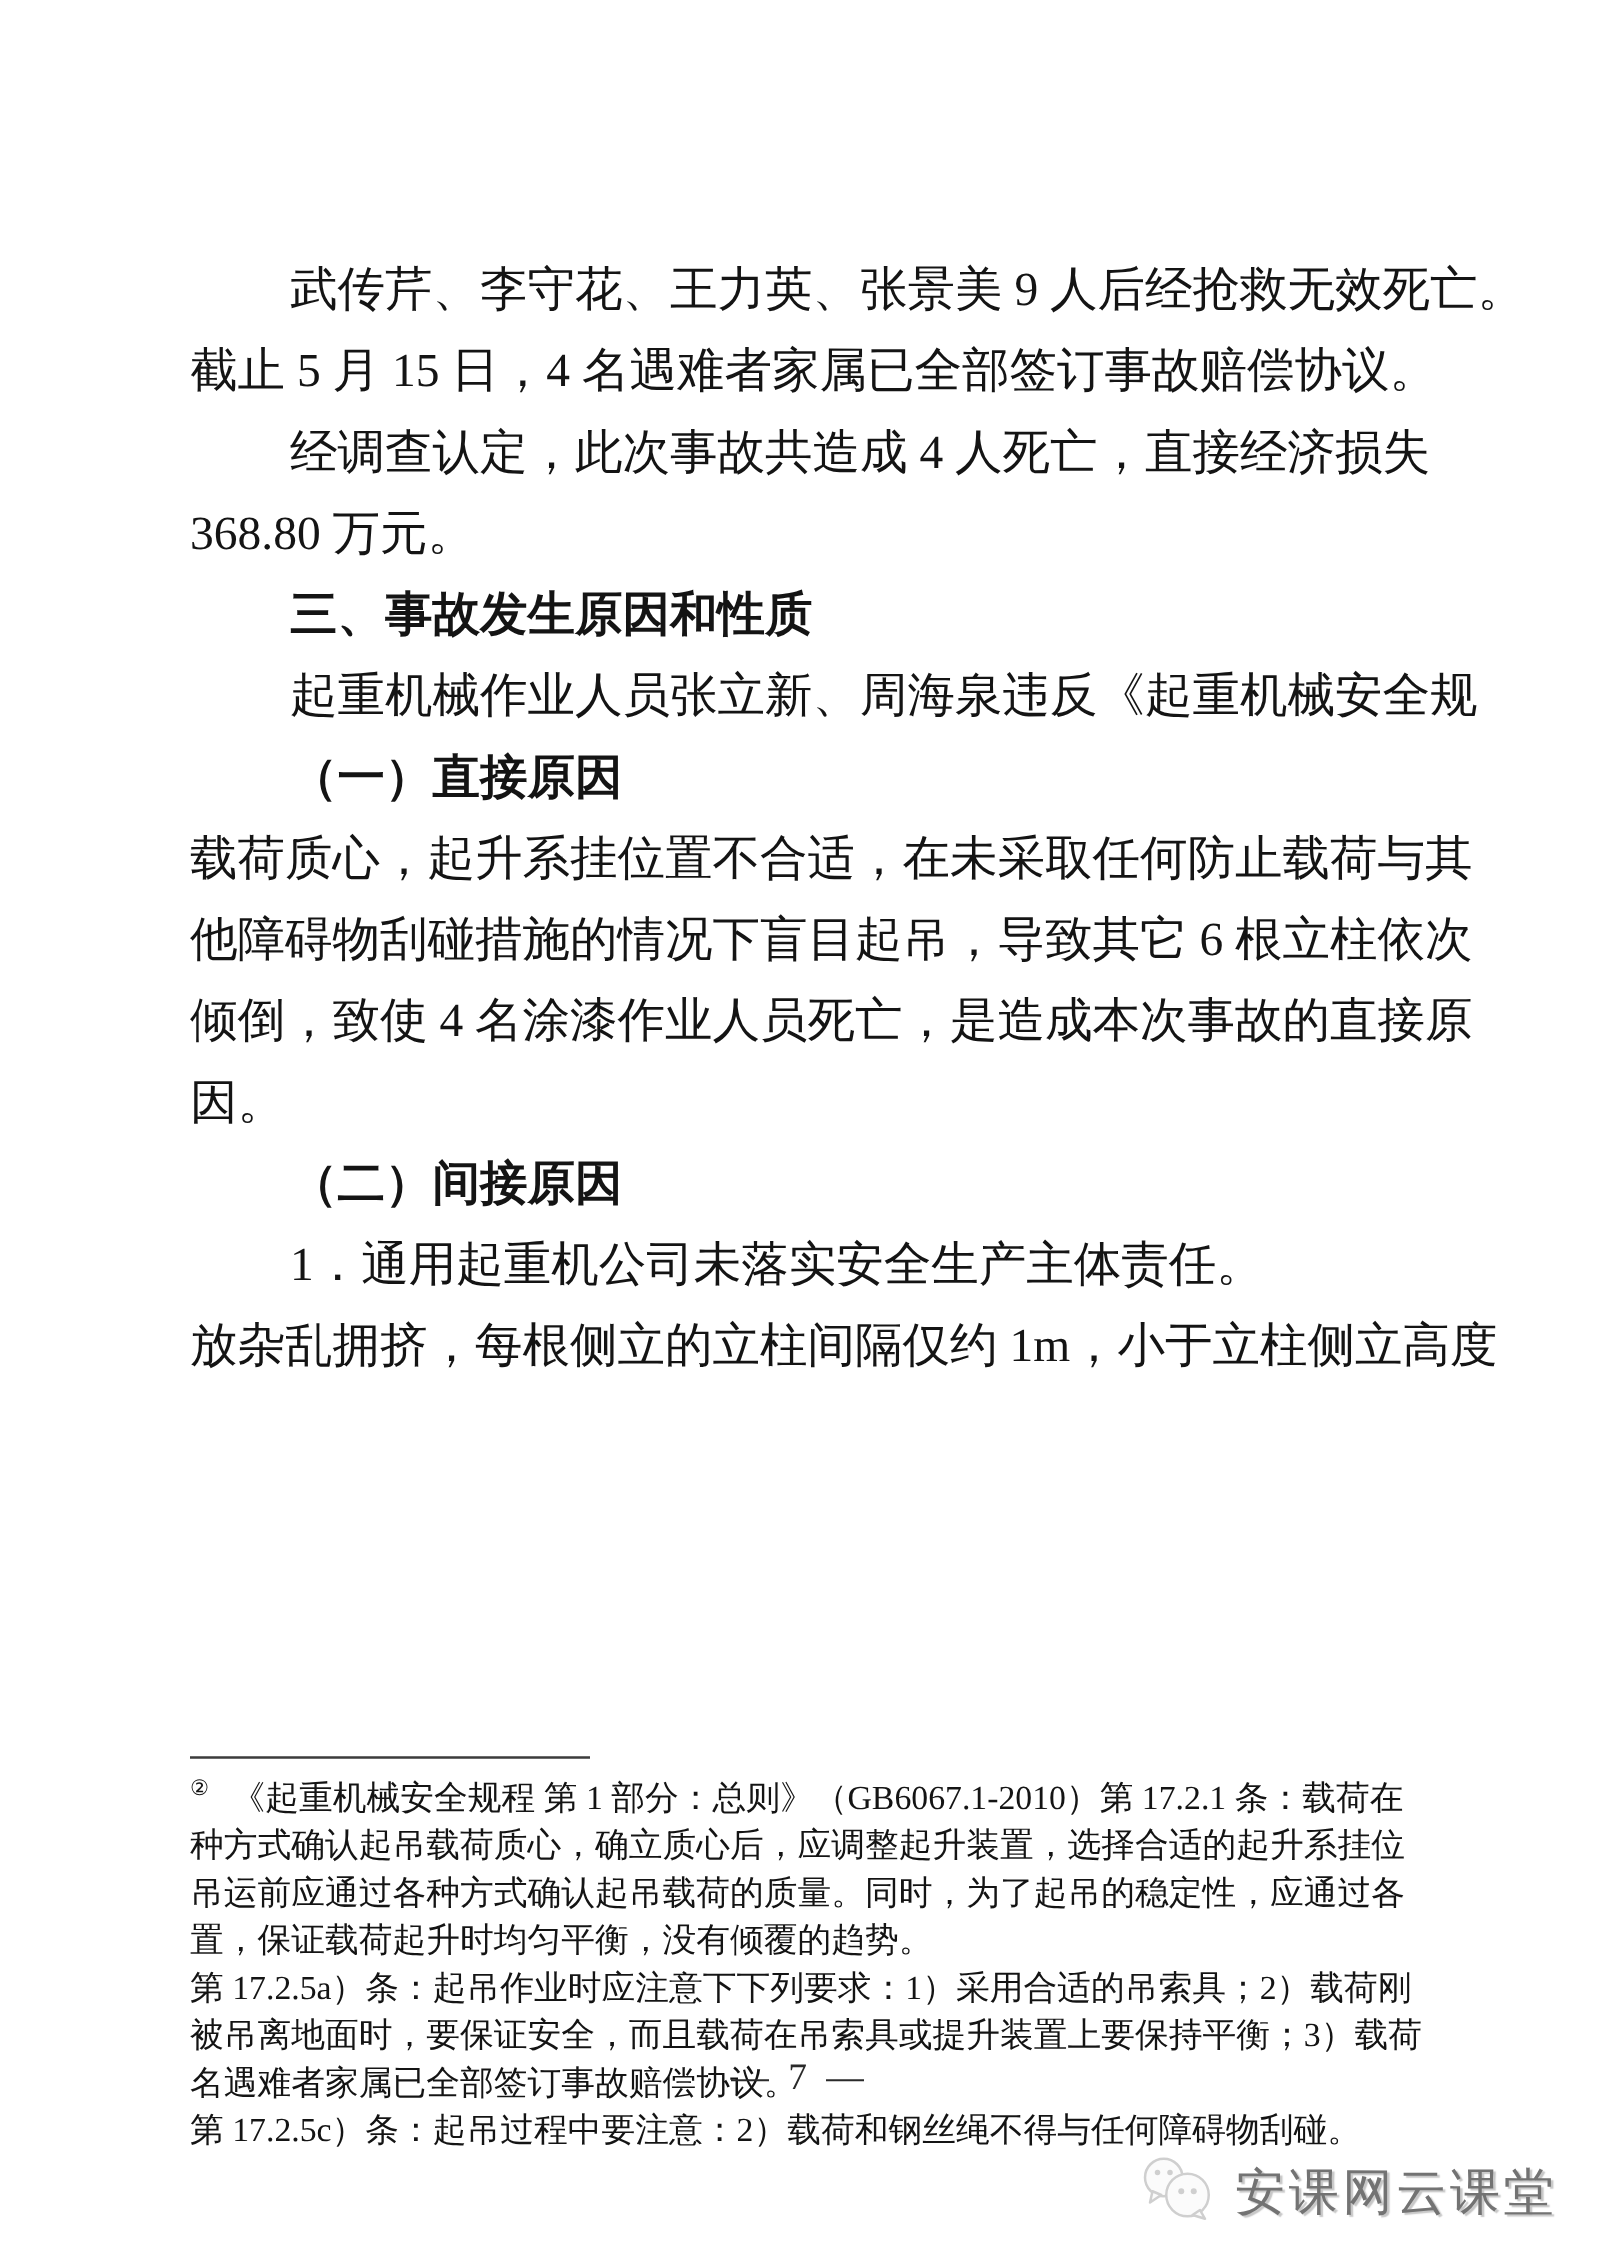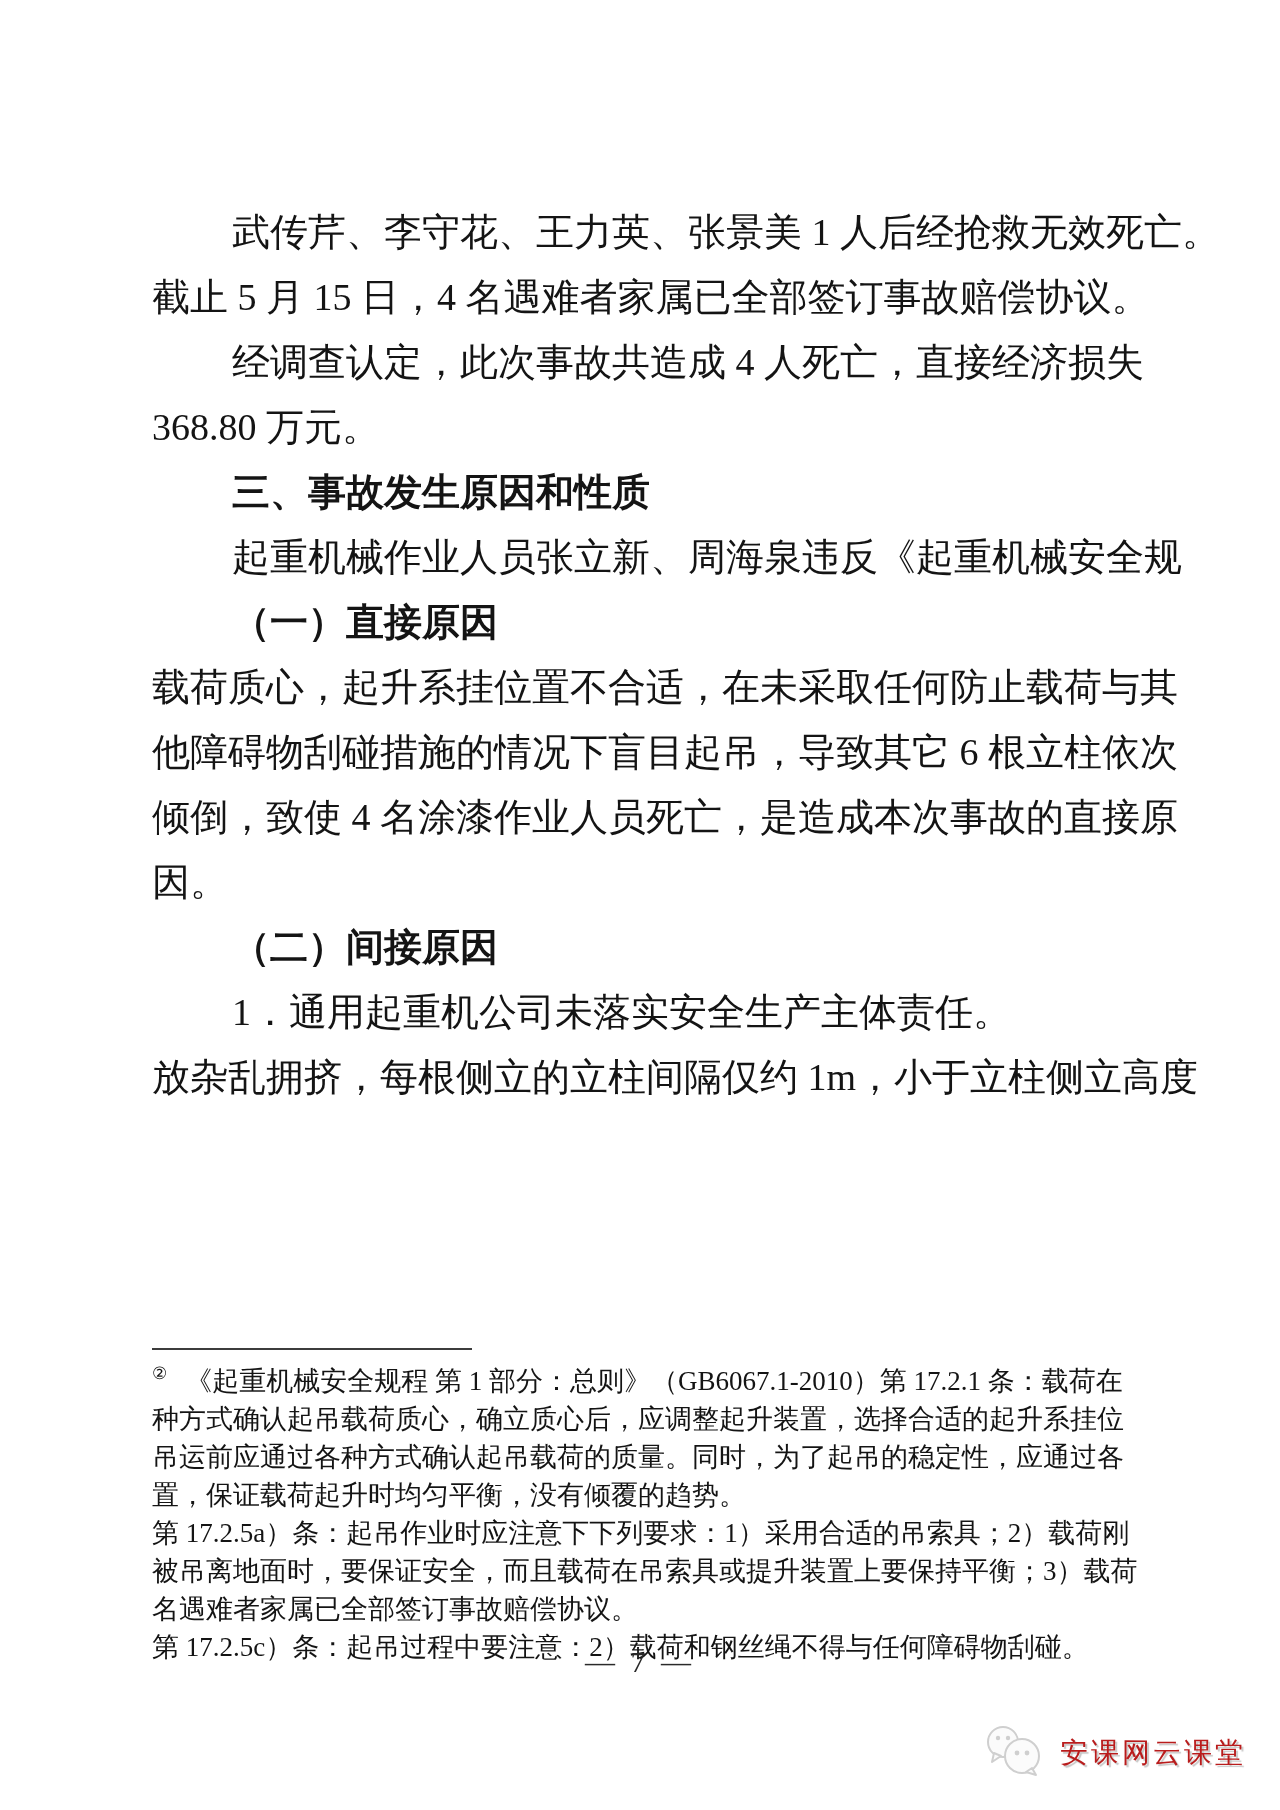--- a/index.html
+++ b/index.html
@@ -26,21 +26,21 @@
   .bold { font-weight: bold; }
   sup.ref {
     font-size: 23px;
     vertical-align: 14px;
     line-height: 0;
   }
   
   .fn-block {
     position: absolute;
     left: 152px;
-    top: 1348px;
+    top: 1405px;
     width: 1000px;
   }
   .fn-sep {
     width: 320px;
     height: 0;
     border-top: 2px solid #3c3c3c;
     margin-bottom: 12px;
   }
   .footnote {
     font-size: 27px;
@@ -67,34 +67,34 @@
   
   .watermark {
     position: absolute;
     top: 1722px;
     right: 34px;
     display: flex;
     align-items: center;
     gap: 14px;
   }
   .wm-text {
-    font-size: 28px;
+    font-size: 40px;
     letter-spacing: 3px;
-    color: #b91c1c;
+    color: #737373;
     text-shadow: 2px 2px 1px #c6c6c6, -1px -1px 0 #ffffff;
     font-family: "Liberation Sans", "DejaVu Sans", sans-serif;
   }
 </style>
 </head>
 <body>
 
 <div class="page">
 
   <div class="body-text">
-    <div class="line indent">武传芹、李守花、王力英、张景美 1 人后经抢救无效死亡。</div>
+    <div class="line indent">武传芹、李守花、王力英、张景美 9 人后经抢救无效死亡。</div>
     <div class="line">截止 5 月 15 日，4 名遇难者家属已全部签订事故赔偿协议。</div>
     <div class="line indent">经调查认定，此次事故共造成 4 人死亡，直接经济损失</div>
     <div class="line">368.80 万元。</div>
     <div class="line indent bold">三、事故发生原因和性质</div>
     <div class="line indent">起重机械作业人员张立新、周海泉违反《起重机械安全规</div>
     <div class="line indent bold">（一）直接原因</div>
     <div class="line">载荷质心，起升系挂位置不合适，在未采取任何防止载荷与其</div>
     <div class="line">他障碍物刮碰措施的情况下盲目起吊，导致其它 6 根立柱依次</div>
     <div class="line">倾倒，致使 4 名涂漆作业人员死亡，是造成本次事故的直接原</div>
     <div class="line">因。</div>

